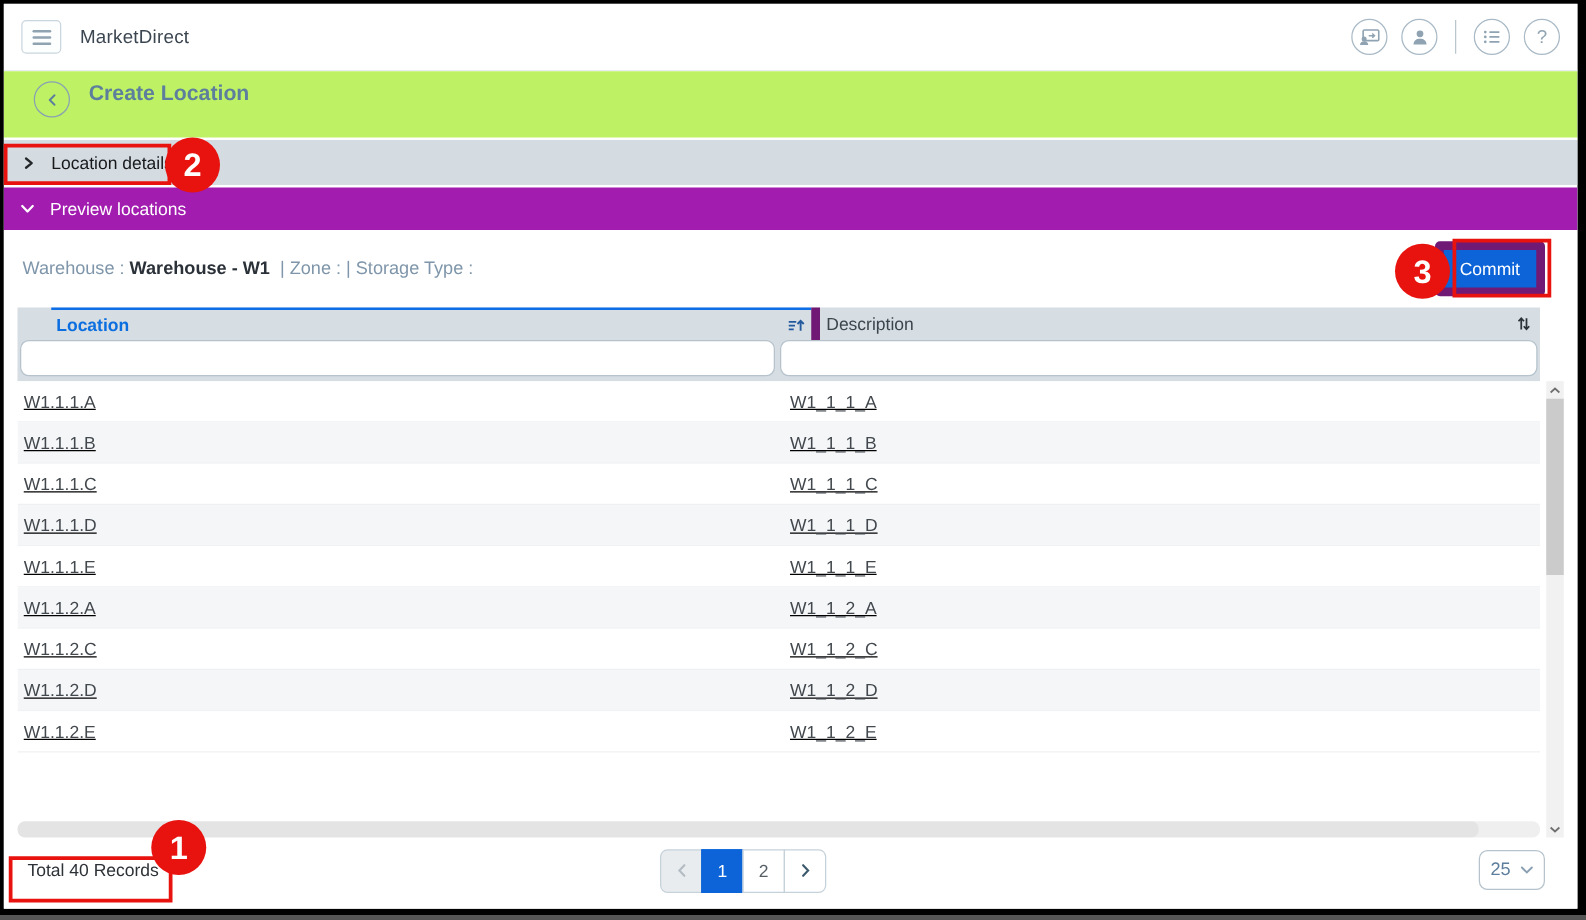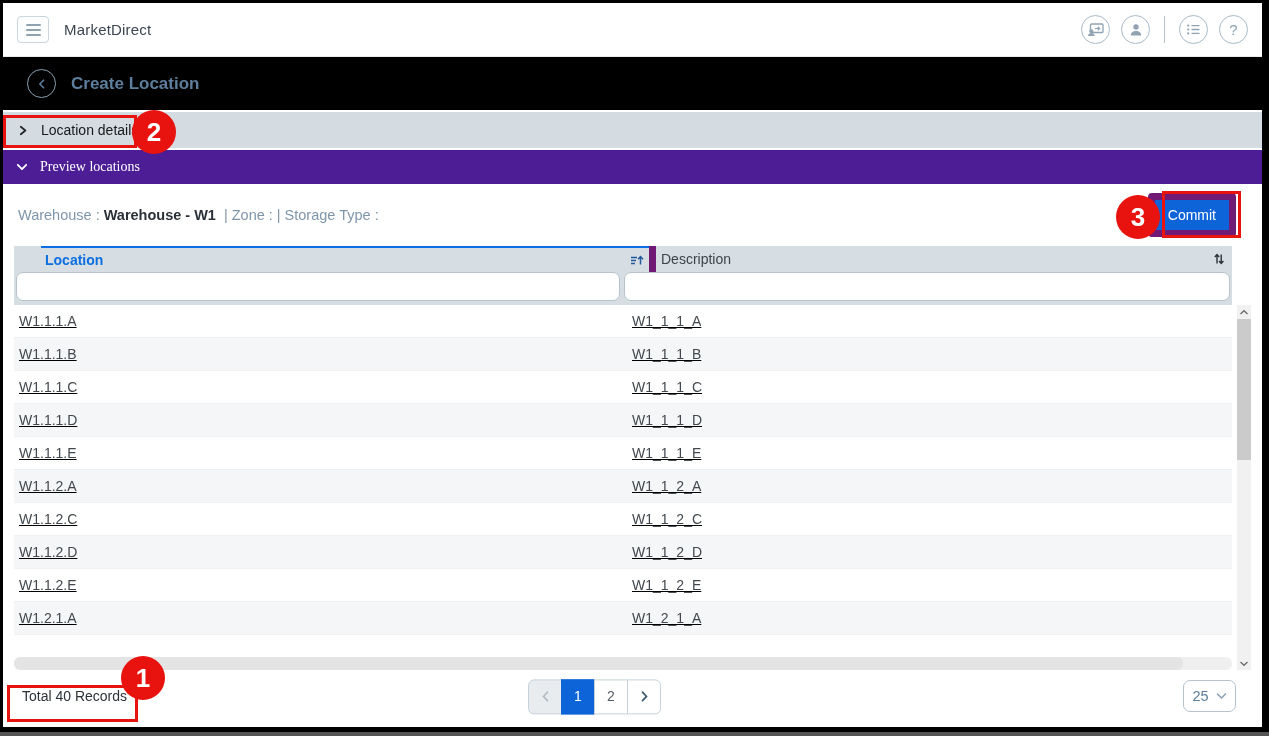--- a/index.html
+++ b/index.html
@@ -14,31 +14,31 @@
               display: flex; flex-direction: column; align-items: center; justify-content: center; gap: 3px; cursor: pointer; }
   .menu-btn i { display: block; width: 15px; height: 2px; background: #8fa3b0; border-radius: 1px; }
   .brand { margin-left: 15px; font-size: 15px; color: #3c4650; letter-spacing: .2px; }
   .top-icons { margin-left: auto; display: flex; align-items: center; gap: 11px; }
   .cicon { width: 29px; height: 29px; border: 1px solid #a9bac6; border-radius: 50%; color: #8fa3b2;
            display: flex; align-items: center; justify-content: center; cursor: pointer; background: #fff; }
   .tdivider { width: 1px; height: 27px; background: #b9c6ce; margin: 0 3px; }
   .help-glyph { font-size: 15px; color: #8fa3b2; font-weight: 400; }
 
   
-  .pagebar { height: 55px; flex: 0 0 55px; background: #000000; display: flex; align-items: center; padding: 8px 24px; border-bottom: 2px solid #fff; }
+  .pagebar { height: 55px; flex: 0 0 55px; background: #bef264; display: flex; align-items: flex-start; padding: 8px 24px; border-bottom: 2px solid #fff; }
   .back-btn { width: 29px; height: 29px; border: 1px solid #8aa0b2; border-radius: 50%; background: transparent;
               display: flex; align-items: center; justify-content: center; color: #5d7f9d; cursor: pointer; }
   .page-title { margin-left: 15px; font-size: 17px; font-weight: 700; color: #5d7f9d; }
 
   
   .sec-collapsed { height: 36px; flex: 0 0 36px; background: #d4dbe1; display: flex; align-items: center;
                    padding: 0 14px; margin-bottom: 2px; cursor: pointer; }
   .sec-collapsed .sec-label { margin-left: 12px; font-size: 14px; color: #17191b; }
-  .sec-expanded { height: 34px; flex: 0 0 34px; background: #4c1d95; display: flex; align-items: center;
-                  padding: 0 12px; cursor: pointer; font-family: Liberation Serif, serif; }
+  .sec-expanded { height: 34px; flex: 0 0 34px; background: #a21caf; display: flex; align-items: center;
+                  padding: 0 12px; cursor: pointer; }
   .sec-expanded .sec-label { margin-left: 11px; font-size: 14px; color: #fff; }
 
   
   .content { flex: 1; position: relative; background: #fff; display: flex; flex-direction: column; }
   .meta-row { height: 62px; flex: 0 0 62px; display: flex; align-items: center; padding: 0 26px 0 15px; font-size: 14.5px; }
   .crumb-label { color: #7f96aa; }
   .crumb-strong { color: #2b3138; font-weight: 700; padding: 0 4px; }
   .crumb-sep { color: #7f96aa; padding: 0 4px; }
   .commit-btn { margin-left: auto; background: #0d64d9; border: 7px solid #701a75; color: #fff; font-size: 14px;
                 padding: 7px 13px; border-radius: 4px; cursor: pointer; font-family: inherit; }
@@ -232,24 +232,20 @@
               <div class="tc-desc">W1_1_2_C</div>
             </div>
           <div class="trow">
               <div class="tc-loc">W1.1.2.D</div>
               <div class="tc-desc">W1_1_2_D</div>
             </div>
           <div class="trow">
               <div class="tc-loc">W1.1.2.E</div>
               <div class="tc-desc">W1_1_2_E</div>
             </div>
-          <div class="trow">
-              <div class="tc-loc">W1.2.1.A</div>
-              <div class="tc-desc">W1_2_1_A</div>
-            </div>
         </div>
 
         <div class="hscroll">
             <div class="hthumb"></div>
           </div>
       </div>
 
       <div class="vscroll">
         <div class="vs-arrow vs-up">
           <svg width="10" height="7" viewBox="0 0 10 7">

